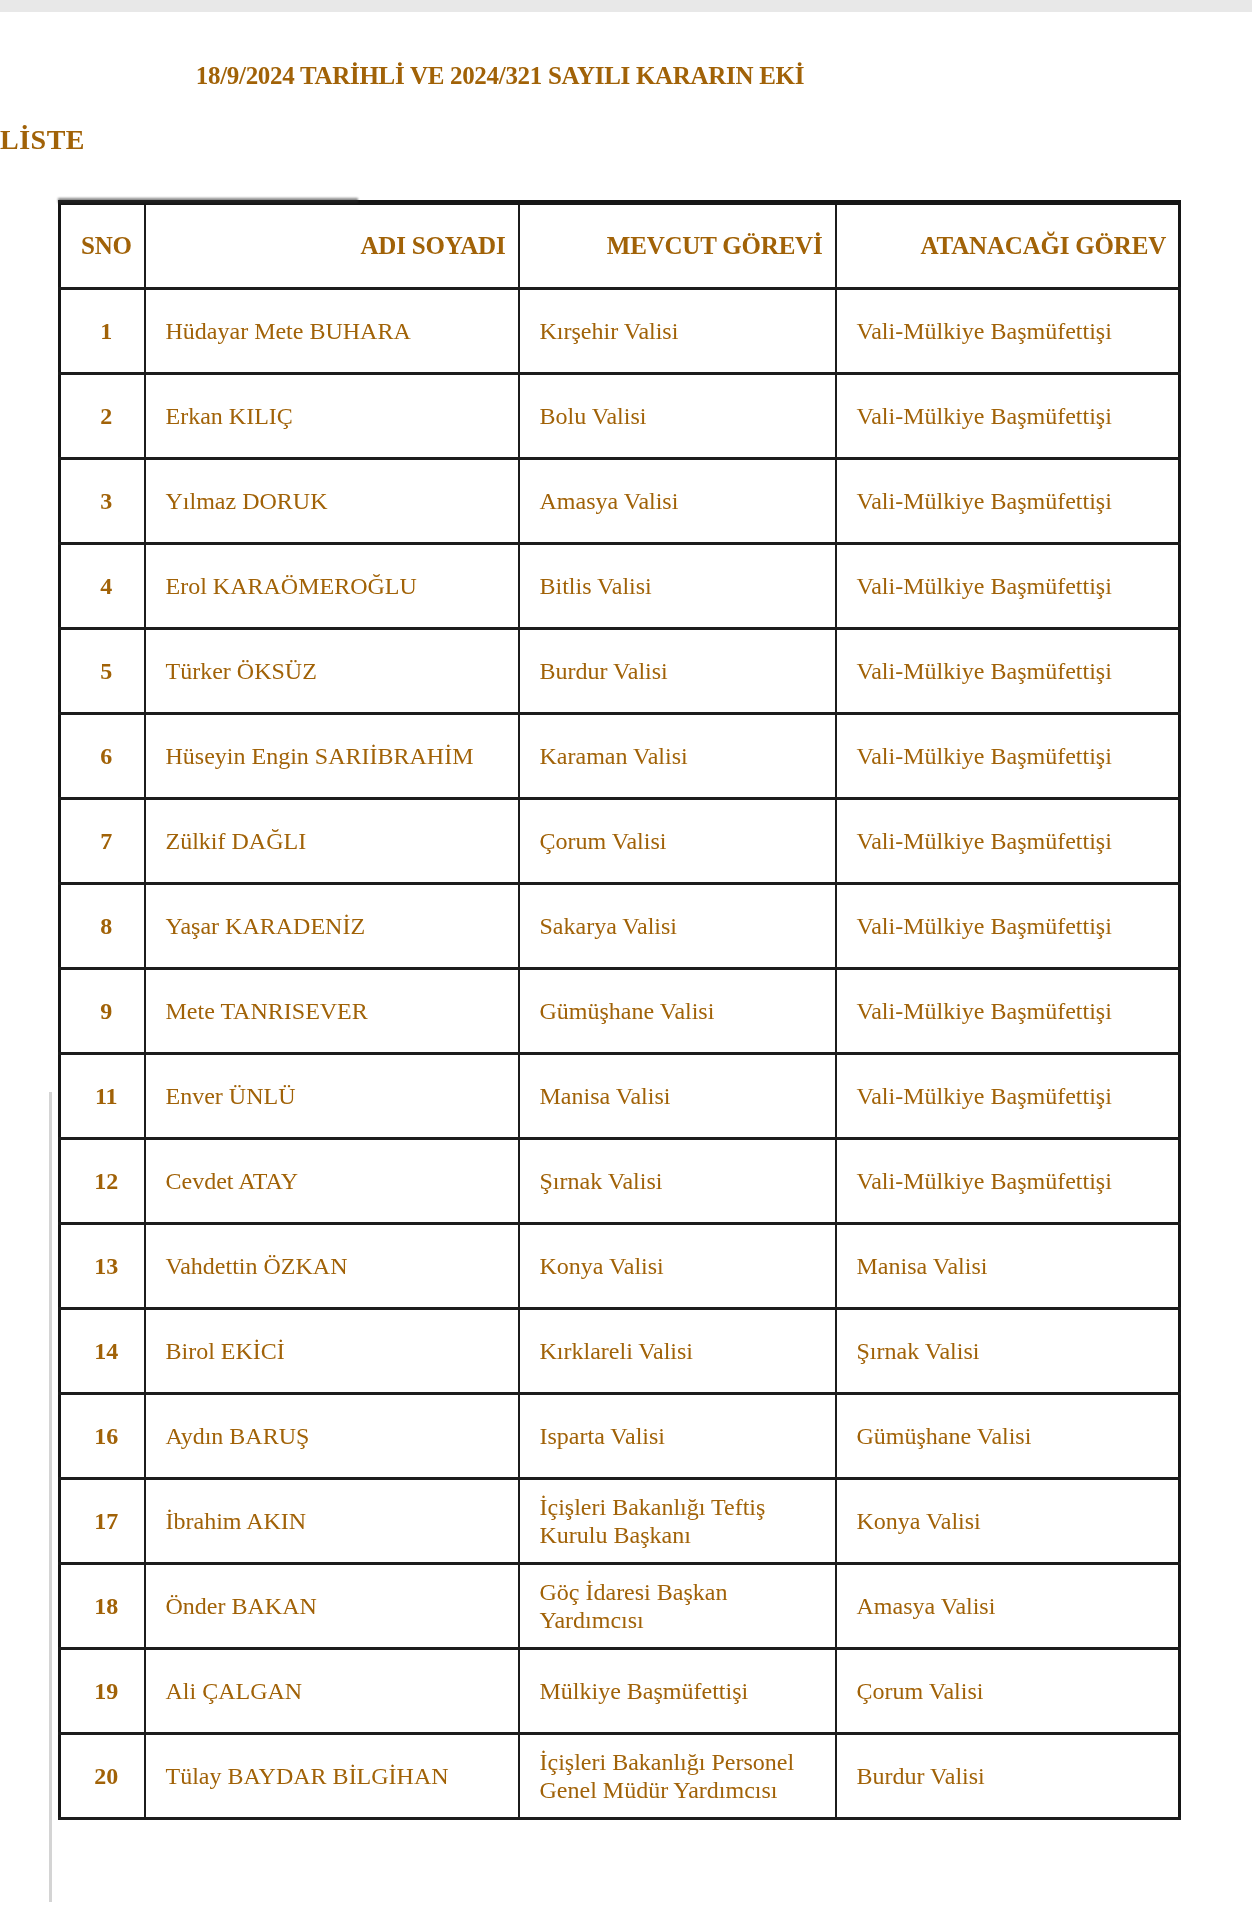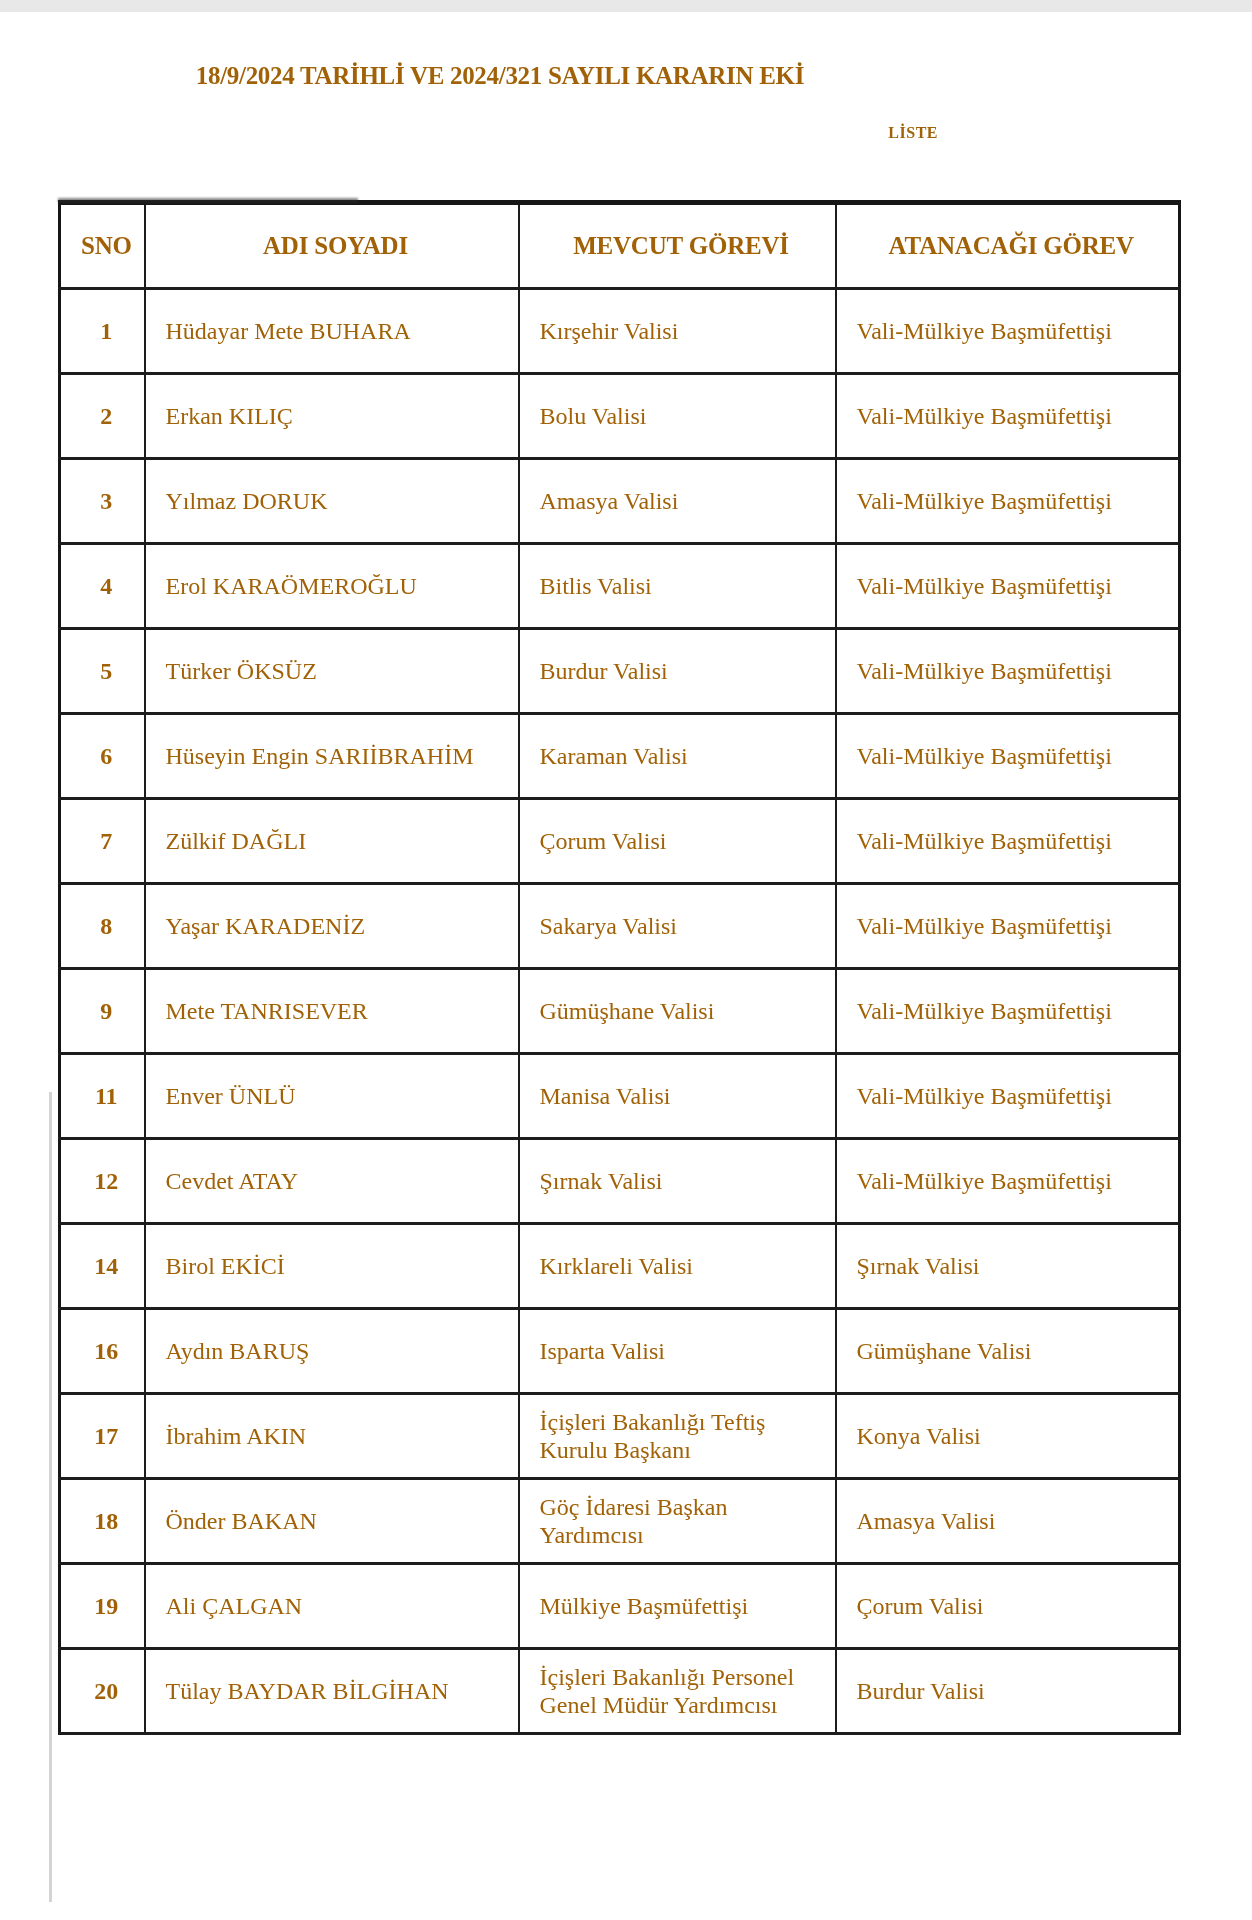--- a/index.html
+++ b/index.html
@@ -22,25 +22,24 @@
     font-size: 25px;
     font-weight: bold;
     letter-spacing: -0.3px;
     white-space: nowrap;
   }
   .doc-subtitle {
     position: absolute;
     top: 112px;
     left: 0;
     width: 912px;
-    text-align: right;
-    font-size: 16px;
+    text-align: left;
+    font-size: 28px;
     font-weight: bold;
     letter-spacing: 0.5px;
-    padding-left: 26px;
   }
   table.list-table {
     position: absolute;
     left: 58px;
     top: 188px;
     width: 1120px;
     border-collapse: collapse;
     table-layout: fixed;
     background: #ffffff;
   }
@@ -51,21 +50,21 @@
     vertical-align: middle;
     font-size: 24px;
     line-height: 1.18;
     padding: 6px 12px 6px 20px;
     overflow: hidden;
   }
   table.list-table { border: 3px solid #161616; border-top-width: 5px; }
   table.list-table th {
     height: 70px;
     font-weight: bold;
-    text-align: center;
+    text-align: right;
     font-size: 25px;
     letter-spacing: -0.2px;
   }
   table.list-table td { height: 70px; }
   th.c-sno, td.c-sno {
     text-align: center;
     font-weight: bold;
     padding: 6px 4px;
   }
   td.c-name, td.c-current, td.c-target { font-weight: normal; }
@@ -184,20 +183,26 @@
       <td class="c-target">Vali-Mülkiye Başmüfettişi</td>
     </tr>
 
     <tr>
       <td class="c-sno">12</td>
       <td class="c-name">Cevdet ATAY</td>
       <td class="c-current">Şırnak Valisi</td>
       <td class="c-target">Vali-Mülkiye Başmüfettişi</td>
     </tr>
 
+    <tr>
+      <td class="c-sno">13</td>
+      <td class="c-name">Vahdettin ÖZKAN</td>
+      <td class="c-current">Konya Valisi</td>
+      <td class="c-target">Manisa Valisi</td>
+    </tr>
 
     <tr>
       <td class="c-sno">14</td>
       <td class="c-name">Birol EKİCİ</td>
       <td class="c-current">Kırklareli Valisi</td>
       <td class="c-target">Şırnak Valisi</td>
     </tr>
 
 
     <tr>

